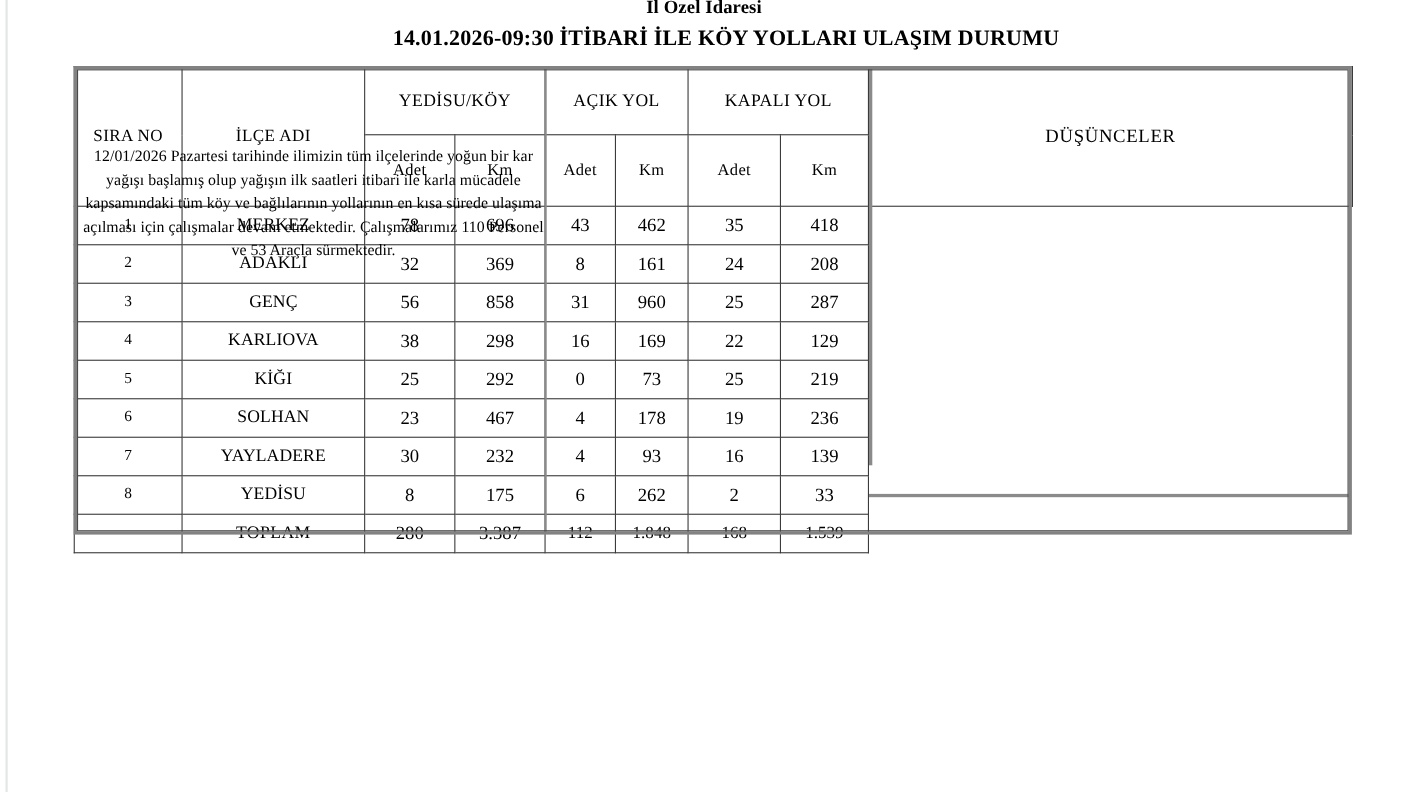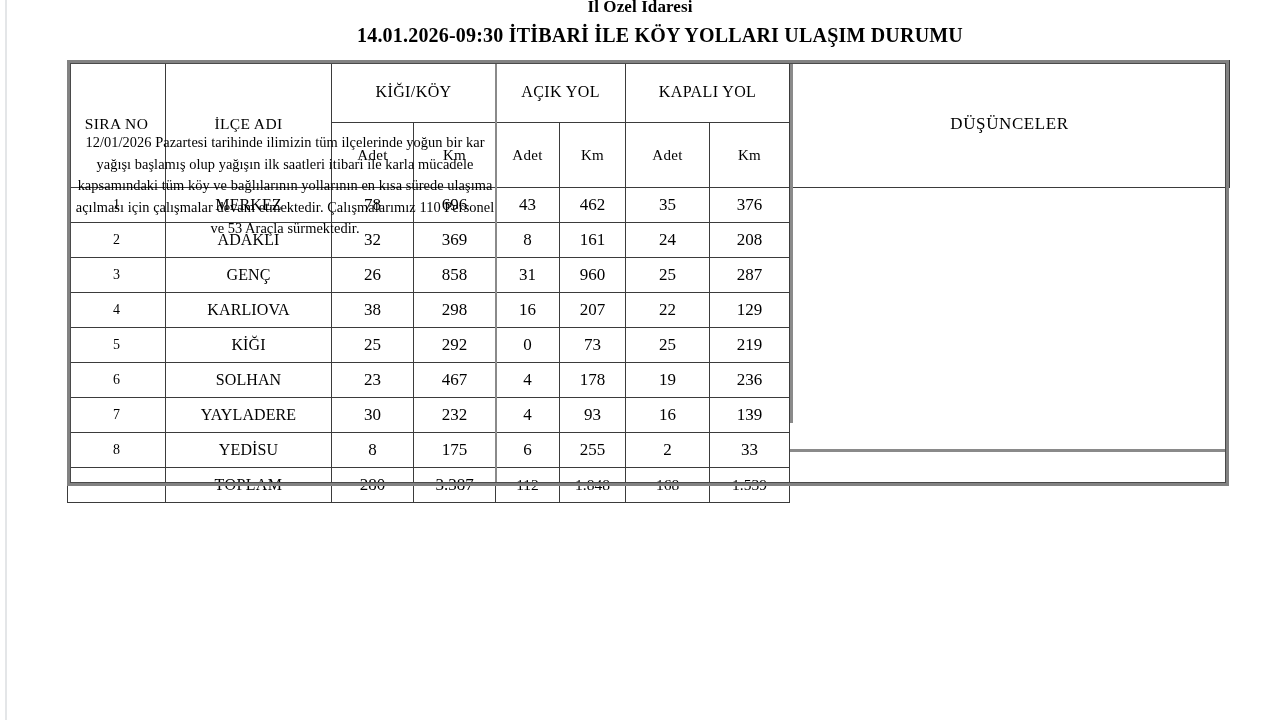--- a/index.html
+++ b/index.html
@@ -228,21 +228,21 @@
         <col class="w-ay-km">
         <col class="w-ky-adet">
         <col class="w-ky-km">
         <col class="w-notes">
       </colgroup>
 
       <thead>
         <tr>
           <th class="hdr hdr-tall" rowspan="2">SIRA NO</th>
           <th class="hdr hdr-tall" rowspan="2">İLÇE ADI</th>
-          <th class="hdr-group" colspan="2">KİĞI/KÖY</th>
+          <th class="hdr-group" colspan="2">YEDİSU/KÖY</th>
           <th class="hdr-group" colspan="2">AÇIK YOL</th>
           <th class="hdr-group" colspan="2">KAPALI YOL</th>
           <th class="hdr-dusunceler" rowspan="11">
             <span>DÜŞÜNCELER</span>
             <div class="notes-text">12/01/2026 Pazartesi tarihinde ilimizin tüm ilçelerinde yoğun bir kar yağışı başlamış olup yağışın ilk saatleri itibari ile karla mücadele kapsamındaki tüm köy ve bağlılarının yollarının en kısa sürede ulaşıma açılması için çalışmalar devam etmektedir. Çalışmalarımız 110 Personel ve 53 Araçla sürmektedir.</div>
           </th>
         </tr>
         <tr>
           <th class="hdr-sub">Adet</th>
           <th class="hdr-sub">Km</th>
@@ -255,49 +255,49 @@
 
       <tbody>
         <tr class="data-row">
           <td class="c-sira">1</td>
           <td class="c-ilce">MERKEZ</td>
           <td class="c-num">78</td>
           <td class="c-num">696</td>
           <td class="c-num">43</td>
           <td class="c-num">462</td>
           <td class="c-num">35</td>
-          <td class="c-num">376</td>
+          <td class="c-num">418</td>
         </tr>
         <tr class="data-row">
           <td class="c-sira">2</td>
           <td class="c-ilce">ADAKLI</td>
           <td class="c-num">32</td>
           <td class="c-num">369</td>
           <td class="c-num">8</td>
           <td class="c-num">161</td>
           <td class="c-num">24</td>
           <td class="c-num">208</td>
         </tr>
         <tr class="data-row">
           <td class="c-sira">3</td>
           <td class="c-ilce">GENÇ</td>
-          <td class="c-num">26</td>
+          <td class="c-num">56</td>
           <td class="c-num">858</td>
           <td class="c-num">31</td>
           <td class="c-num">960</td>
           <td class="c-num">25</td>
           <td class="c-num">287</td>
         </tr>
         <tr class="data-row">
           <td class="c-sira">4</td>
           <td class="c-ilce">KARLIOVA</td>
           <td class="c-num">38</td>
           <td class="c-num">298</td>
           <td class="c-num">16</td>
-          <td class="c-num">207</td>
+          <td class="c-num">169</td>
           <td class="c-num">22</td>
           <td class="c-num">129</td>
         </tr>
         <tr class="data-row">
           <td class="c-sira">5</td>
           <td class="c-ilce">KİĞI</td>
           <td class="c-num">25</td>
           <td class="c-num">292</td>
           <td class="c-num">0</td>
           <td class="c-num">73</td>
@@ -323,21 +323,21 @@
           <td class="c-num">93</td>
           <td class="c-num">16</td>
           <td class="c-num">139</td>
         </tr>
         <tr class="data-row">
           <td class="c-sira">8</td>
           <td class="c-ilce">YEDİSU</td>
           <td class="c-num">8</td>
           <td class="c-num">175</td>
           <td class="c-num">6</td>
-          <td class="c-num">255</td>
+          <td class="c-num">262</td>
           <td class="c-num">2</td>
           <td class="c-num">33</td>
         </tr>
 
         <tr class="total-row">
           <td class="c-sira"></td>
           <td class="c-ilce">TOPLAM</td>
           <td class="c-num">280</td>
           <td class="c-num">3.387</td>
           <td class="c-num-plain">112</td>

